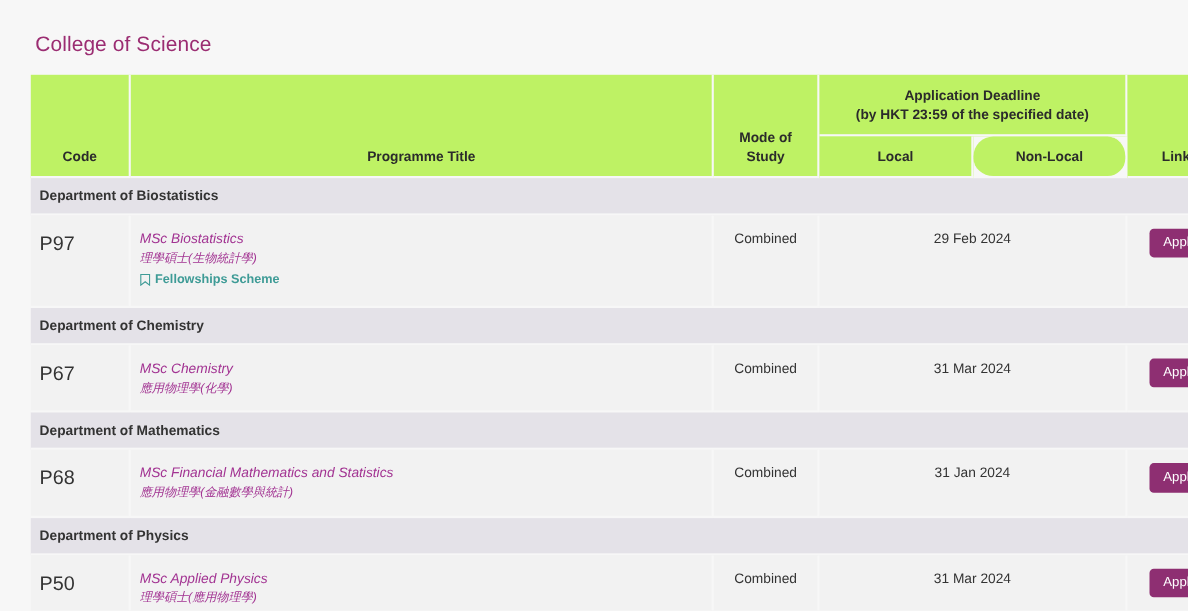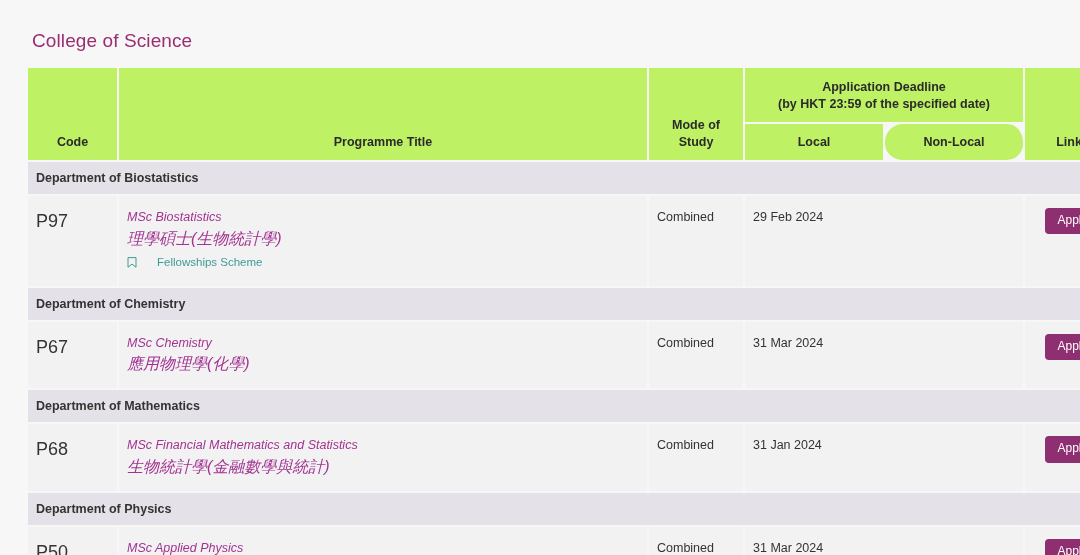--- a/index.html
+++ b/index.html
@@ -85,43 +85,44 @@
     line-height: 1.5;
   }
   tr.data-row td.last-col { border-right: none; }
 
   td.c-code {
     font-size: 18px;
     color: #333;
     padding-left: 8px;
   }
   td.c-title { padding-left: 12px; }
-  td.c-mode  { text-align: left; font-size: 12.5px; }
-  td.c-deadline { font-size: 12.5px; }
+  td.c-mode  { text-align: center; font-size: 12.5px; }
+  td.c-deadline { text-align: center; font-size: 12.5px; }
   td.c-links { text-align: center; padding-top: 10px; }
 
   .prog-link {
     color: #A23392;
     text-decoration: none;
     font-size: 12.5px;
     display: block;
     font-style: italic;
   }
   .prog-link.zh {
-    font-size: 16px;
+    font-size: 11px;
   }
 
   .fellow-link {
     color: #3E9B96;
     text-decoration: none;
     font-size: 11.5px;
     display: inline-flex;
     align-items: center;
-    gap: 20px;
+    gap: 4px;
     margin-top: 3px;
+    font-weight: bold;
   }
   .fellow-link svg { display: block; }
 
   .apply-btn {
     display: inline-block;
     background: #8E2F72;
     color: #ffffff;
     font-size: 12px;
     border: none;
     border-radius: 4px;
@@ -203,21 +204,21 @@
           </td>
         </tr>
 
         <tr class="dept-row">
           <td colspan="6">Department of Mathematics</td>
         </tr>
         <tr class="data-row">
           <td class="c-code">P68</td>
           <td class="c-title">
             <a href="#" class="prog-link">MSc Financial Mathematics and Statistics</a>
-            <a href="#" class="prog-link zh">生物統計學(金融數學與統計)</a>
+            <a href="#" class="prog-link zh">應用物理學(金融數學與統計)</a>
           </td>
           <td class="c-mode">Combined</td>
           <td class="c-deadline" colspan="2">31 Jan 2024</td>
           <td class="c-links last-col">
             <button class="apply-btn">Apply</button>
           </td>
         </tr>
 
         <tr class="dept-row">
           <td colspan="6">Department of Physics</td>

